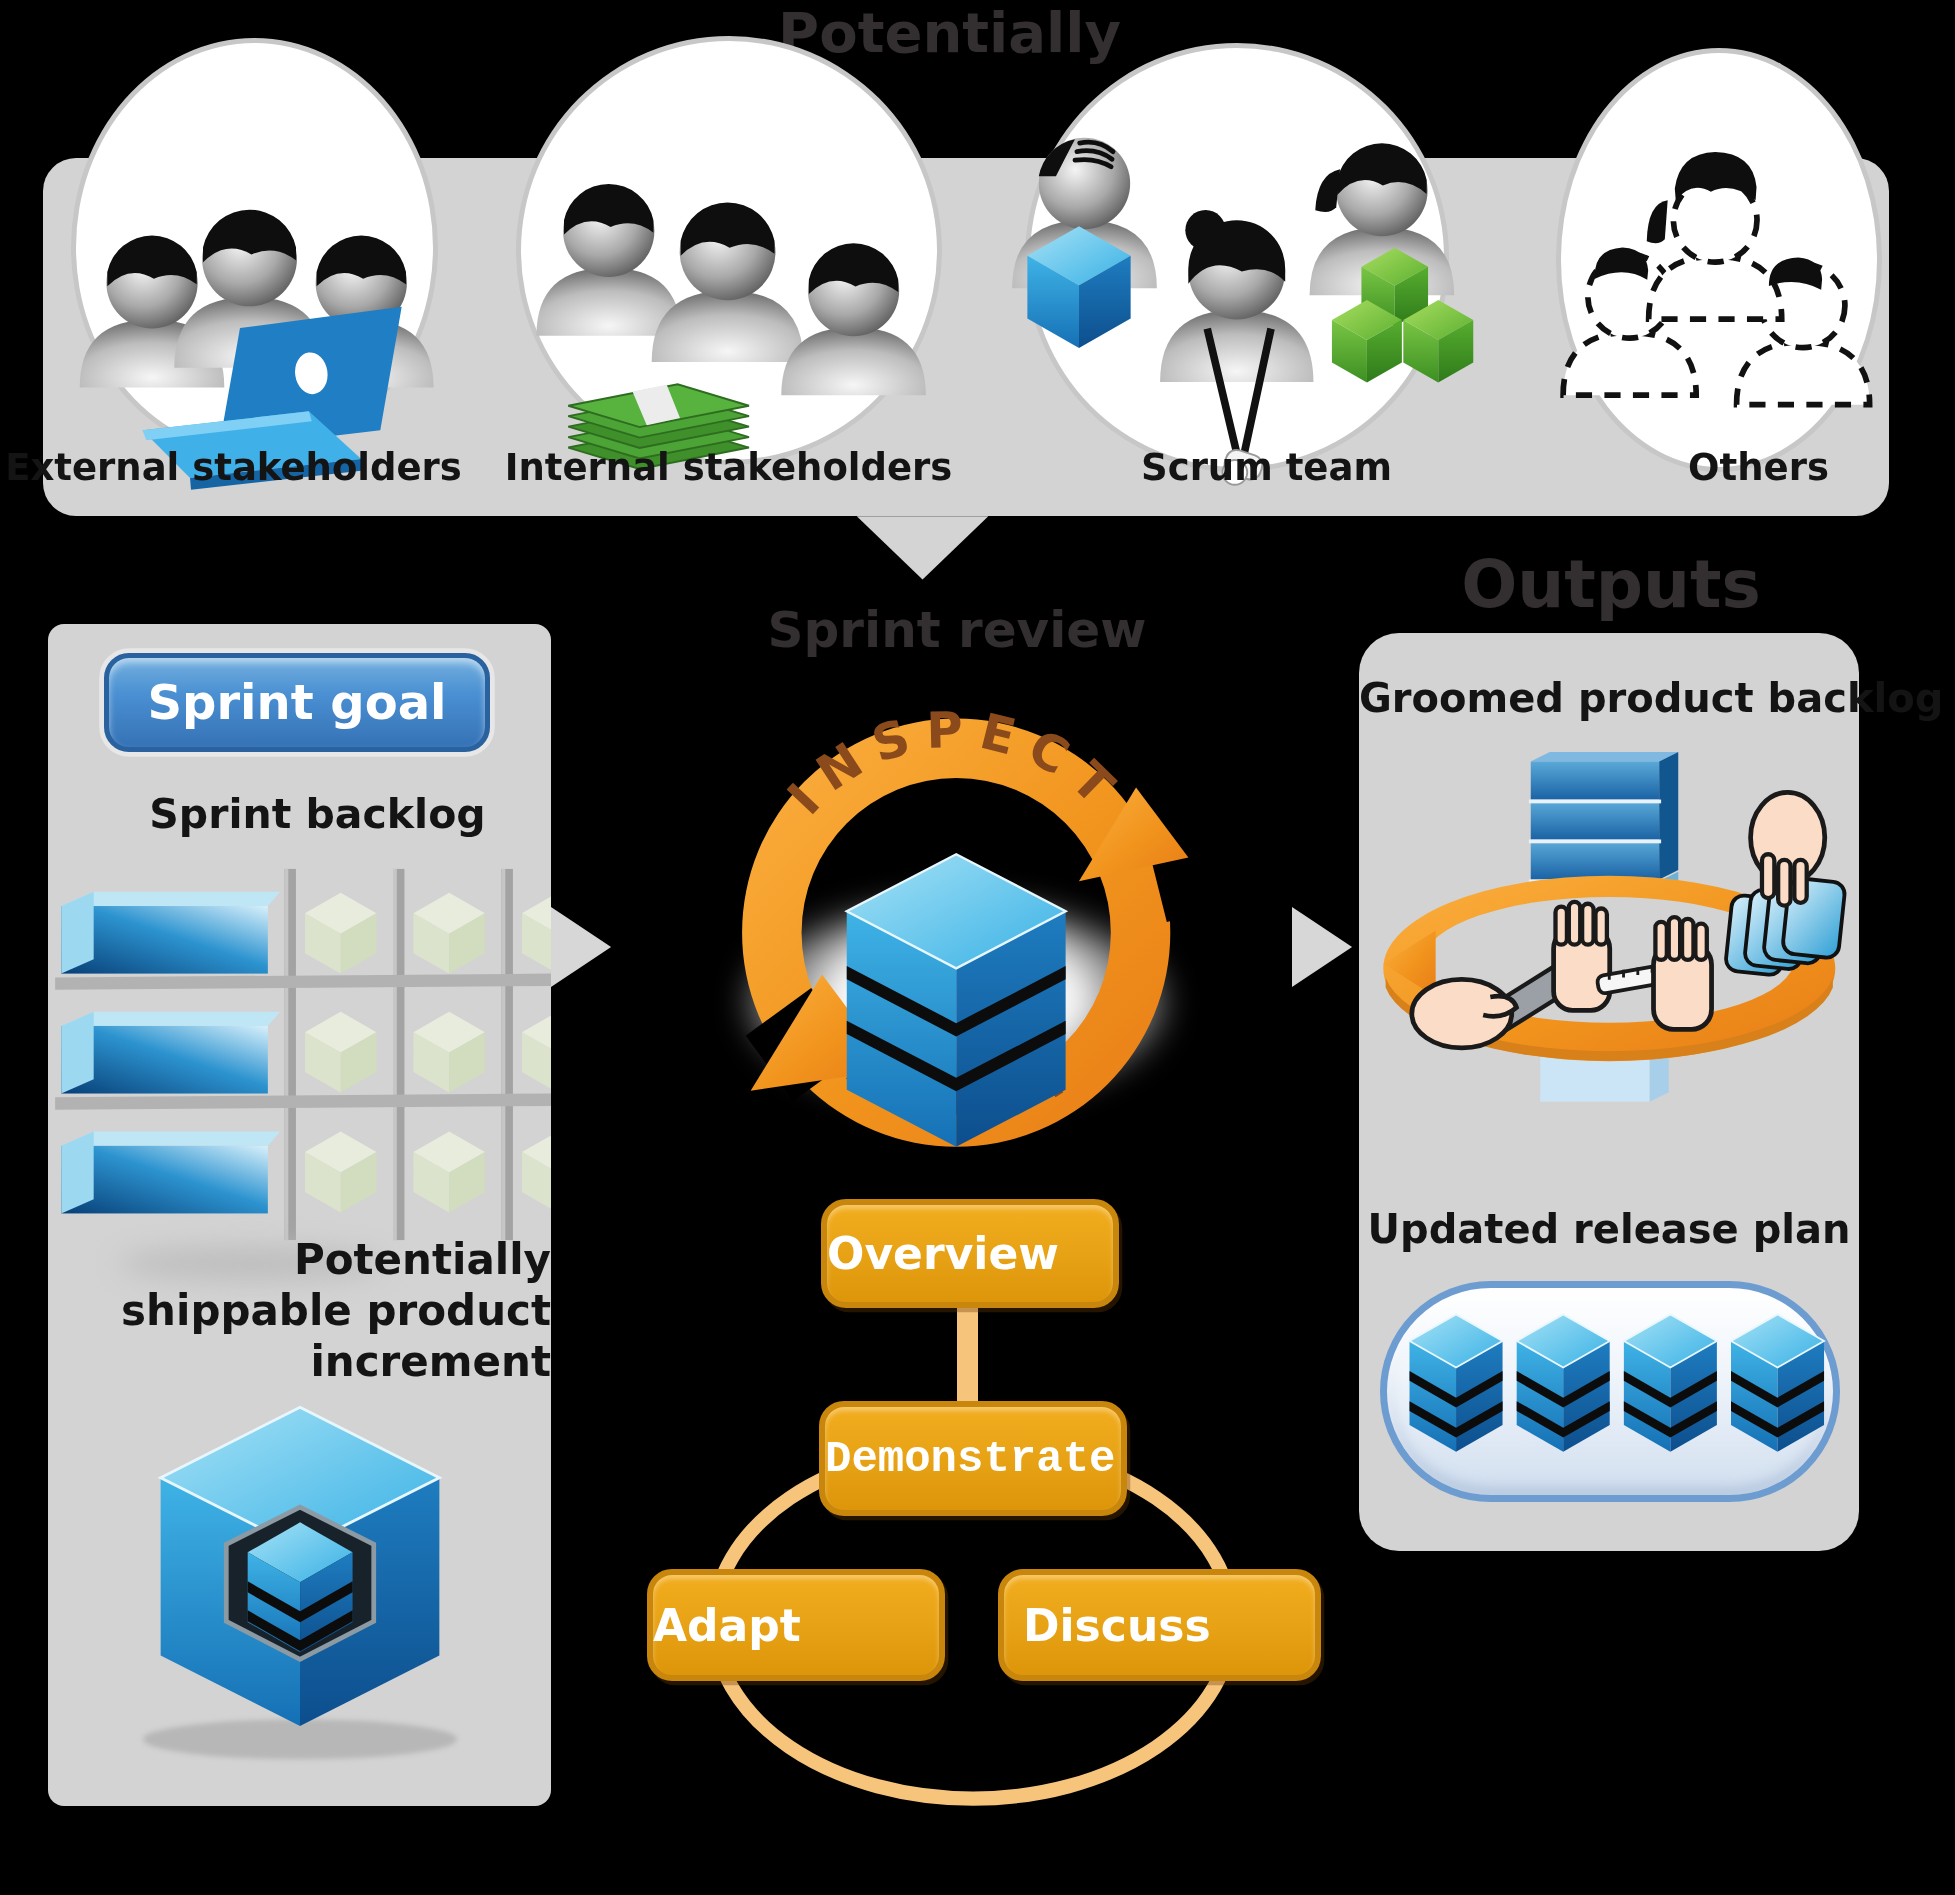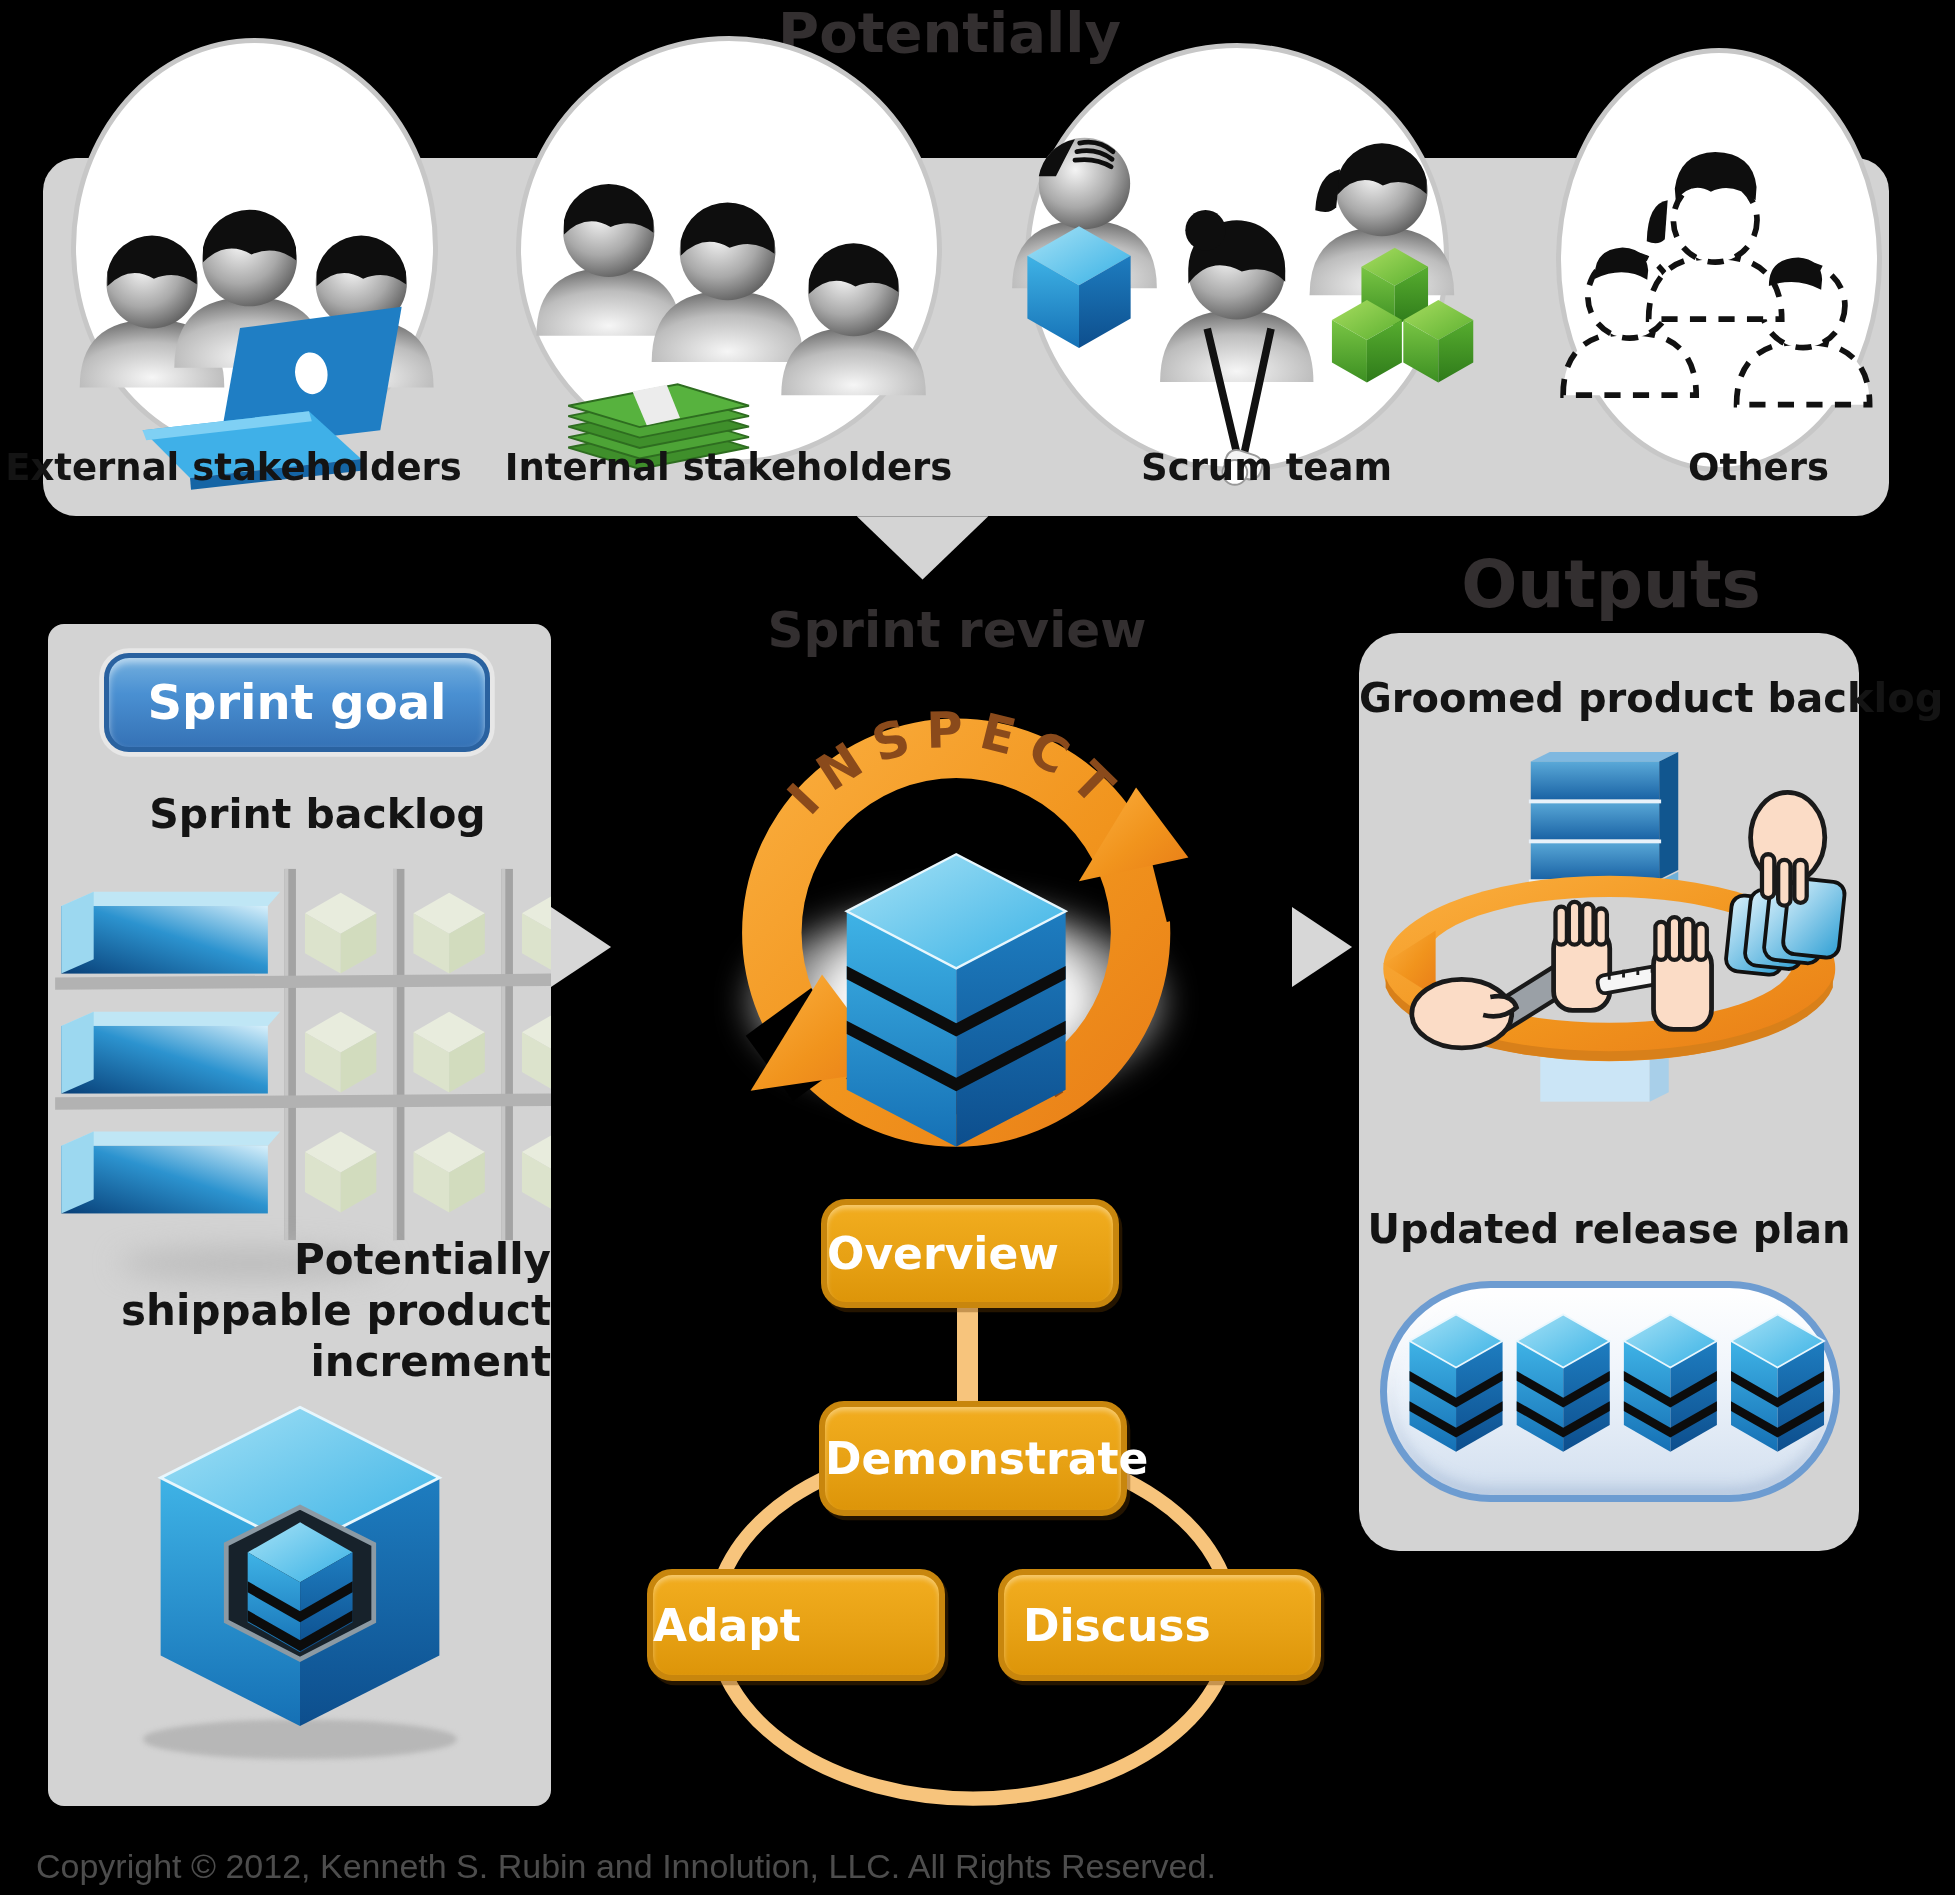--- a/index.html
+++ b/index.html
@@ -340,21 +340,21 @@
   </svg>
 
   <svg class="abs" style="left:692px;top:1430px;" width="562" height="390" viewBox="0 0 1180 820">
     <ellipse cx="590" cy="405" rx="545" ry="370" fill="none" stroke="#f7c47c" stroke-width="30"></ellipse>
   </svg>
   <div class="abs" style="left:957px;top:1304px;width:21px;height:109px;background:#f7c47c;"></div>
 
   <div class="abs hand obox" style="left:821px;top:1199px;width:286px;height:97px;">
     <span>Overview</span>
   </div>
-  <div class="abs hand obox" style="left:819px;top:1401px;width:296px;height:103px;">
+  <div class="abs hand obox" style="left:819px;top:1401px;width:296px;height:103px;font-family:Liberation Mono, monospace;">
     <span>Demonstrate</span>
   </div>
   <div class="abs hand obox" style="left:647px;top:1569px;width:286px;height:100px;">
     <span>Adapt</span>
   </div>
   <div class="abs hand obox" style="left:998px;top:1569px;width:292px;height:100px;padding-left:19px;">
     <span>Discuss</span>
   </div>
 
   <div class="abs hand sec-title" style="left:1373px;top:546px;width:476px;font-size:66px;">Outputs</div>
@@ -435,16 +435,15 @@
                 background:linear-gradient(180deg,#ffffff 0%,#f0f5fb 40%,#d2dfef 100%);
                 box-shadow:inset 0 6.7px 11.4px rgba(255,255,255,.9), inset 0 -7.6px 14.3px rgba(120,150,190,.35);"></div>
     <svg class="abs" style="left:21.4px;top:648px;" width="462" height="222" viewBox="0 0 970 466">
       <use href="#layerCube" transform="translate(62,70) scale(0.93)"></use>
       <use href="#layerCube" transform="translate(287,70) scale(0.93)"></use>
       <use href="#layerCube" transform="translate(512,70) scale(0.93)"></use>
       <use href="#layerCube" transform="translate(737,70) scale(0.93)"></use>
     </svg>
   </div>
 
-  <div class="abs" style="left:36px;top:1847px;font-family:'Liberation Sans',sans-serif;font-size:34px;color:#4d4d4d;white-space:nowrap;">Copyright © 2012, Kenneth S. Rubin and Innolution, LLC. All Rights Reserved.</div>
 
 </div>
 
 
 </body></html>

